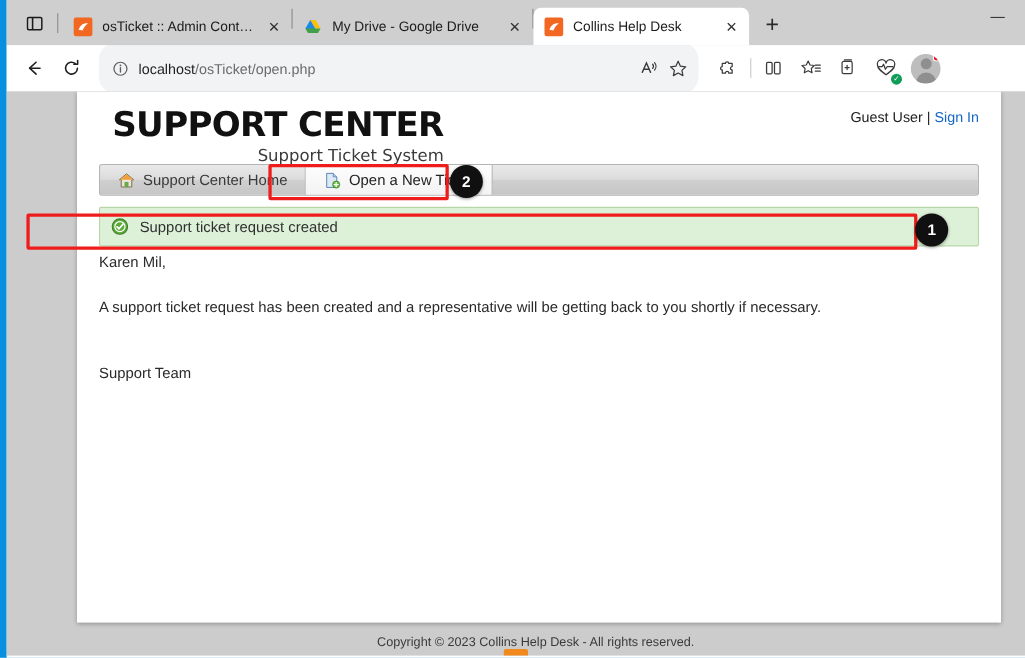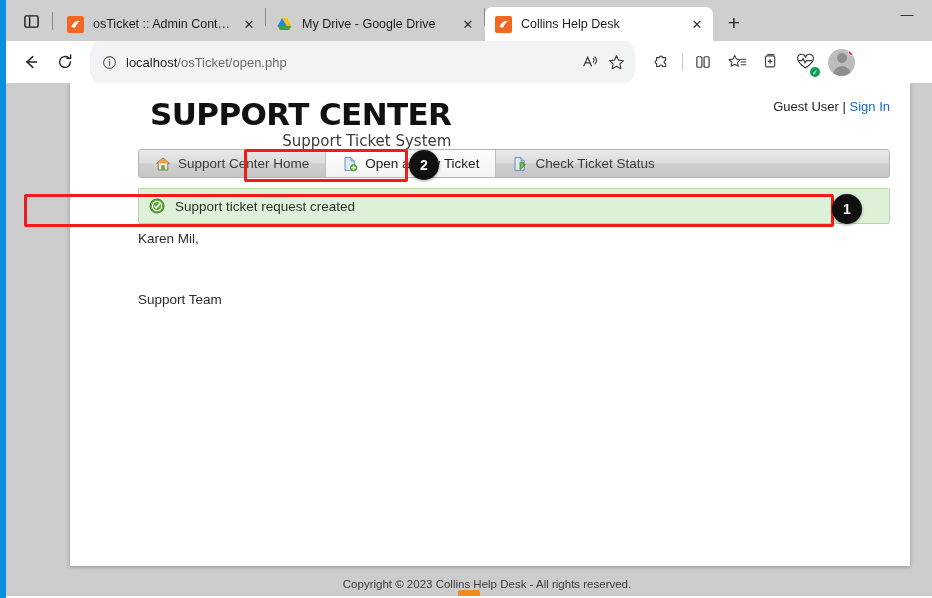--- a/index.html
+++ b/index.html
@@ -181,21 +181,20 @@
   .page {
     position: absolute;
     left: 64px; top: 0;
     width: 840px;
     bottom: 30px;
     background: #ffffff;
     box-shadow: 0 1px 4px rgba(0,0,0,.28);
   }
   .page-inner {
     padding: 0 20px;
-    margin-left: 48px;
   }
 
   
   .site-header {
     display: flex;
     align-items: flex-start;
     padding: 16px 0 8px 0;
     position: relative;
     height: 66px;
   }
@@ -345,21 +344,21 @@
           <path d="M5.4 1.2 L10.6 1.2 L15.4 9.6 L10.2 9.6 Z" fill="#ffc107"></path>
           <path d="M5.4 1.2 L10.2 9.6 L7.7 13.9 L0.6 9.6 Z" fill="#1e88e5"></path>
           <path d="M0.6 9.6 L15.4 9.6 L12.9 13.9 L3.1 13.9 Z" fill="#43a047"></path>
         </svg>
       </div>
       <span class="tab-title">My Drive - Google Drive</span>
       <span class="tab-close">✕</span>
     </div>
     <div class="tab-divider"></div>
 
-    <div class="tab active" style="width:228px">
+    <div class="tab active" style="width:196px">
       <div class="tab-favicon fav-osticket">
         <svg width="13" height="13" viewBox="0 0 16 16">
           <path d="M3 11 C5 5, 10 3, 13.5 4 C11 5.5, 9 8, 7.5 12 Z" fill="#ffffff"></path>
         </svg>
       </div>
       <span class="tab-title">Collins Help Desk</span>
       <span class="tab-close">✕</span>
     </div>
 
     <div class="newtab-btn">+</div>
@@ -485,45 +484,36 @@
               <svg width="16" height="16" viewBox="0 0 16 16">
                 <path d="M3 1.6 h6 l3.2 3.2 v9.6 h-9.2 Z" fill="#dceaf7" stroke="#5b86b5" stroke-width="0.9" stroke-linejoin="round"></path>
                 <path d="M9 1.6 v3.2 h3.2" fill="#b7d0e6" stroke="#5b86b5" stroke-width="0.8" stroke-linejoin="round"></path>
                 <circle cx="11.6" cy="11.8" r="3.2" fill="#6fbf4a" stroke="#3e8a22" stroke-width="0.8"></circle>
                 <path d="M11.6 10 v3.6 M9.8 11.8 h3.6" stroke="#ffffff" stroke-width="1.1" stroke-linecap="round"></path>
               </svg>
             </span>
             <span>Open a New Ticket</span>
           </div>
 
-          <div class="nav-item" style="border-right:none">
-            <span class="nav-ico">
-              <svg width="16" height="16" viewBox="0 0 16 16">
-                <path d="M3 1.6 h6 l3.2 3.2 v9.6 h-9.2 Z" fill="#dceaf7" stroke="#5b86b5" stroke-width="0.9" stroke-linejoin="round"></path>
-                <path d="M9 1.6 v3.2 h3.2" fill="#b7d0e6" stroke="#5b86b5" stroke-width="0.8" stroke-linejoin="round"></path>
-                <path d="M8 13.8 L13.4 8.6 L11.4 8.6 L11.4 6.2 L8 6.2 Z" fill="#6fbf4a" stroke="#3e8a22" stroke-width="0.8" stroke-linejoin="round"></path>
-              </svg>
-            </span>
-            <span>Check Ticket Status</span>
-          </div>
         </div>
 
         <div class="alert">
           <span class="alert-ico">
             <svg width="16" height="16" viewBox="0 0 16 16">
               <circle cx="8" cy="8" r="7" fill="#5cab3a" stroke="#3f7d26" stroke-width="1"></circle>
               <circle cx="8" cy="8" r="4.6" fill="none" stroke="#ffffff" stroke-width="1.1"></circle>
               <path d="M5.4 8.2 L7.2 10 L10.7 5.9" fill="none" stroke="#ffffff" stroke-width="1.6" stroke-linecap="round" stroke-linejoin="round"></path>
             </svg>
           </span>
           <span>Support ticket request created</span>
         </div>
 
         <div class="body-copy">
           <p>Karen Mil,</p>
+          <p>A support ticket request has been created and a representative will be getting back to you shortly if necessary.</p>
           <p class="sig">Support Team</p>
         </div>
 
       </div>
     </div>
 
     <div class="page-footer">Copyright © 2023 Collins Help Desk - All rights reserved.</div>
     <div class="taskbar-peek"></div>
 
     <div class="hl-box" style="left:238px; top:66px; width:164px; height:33px;"></div>

